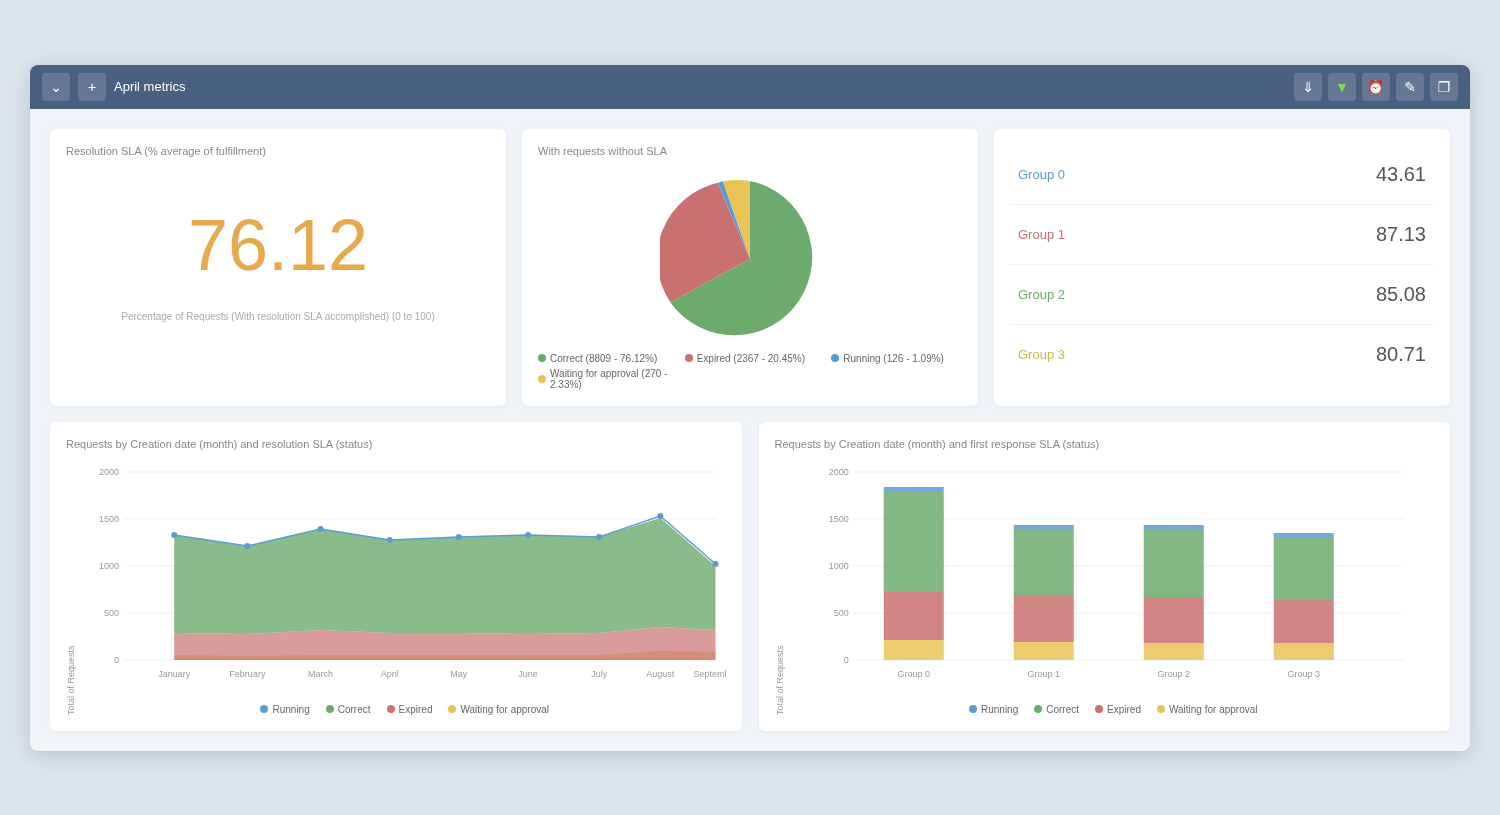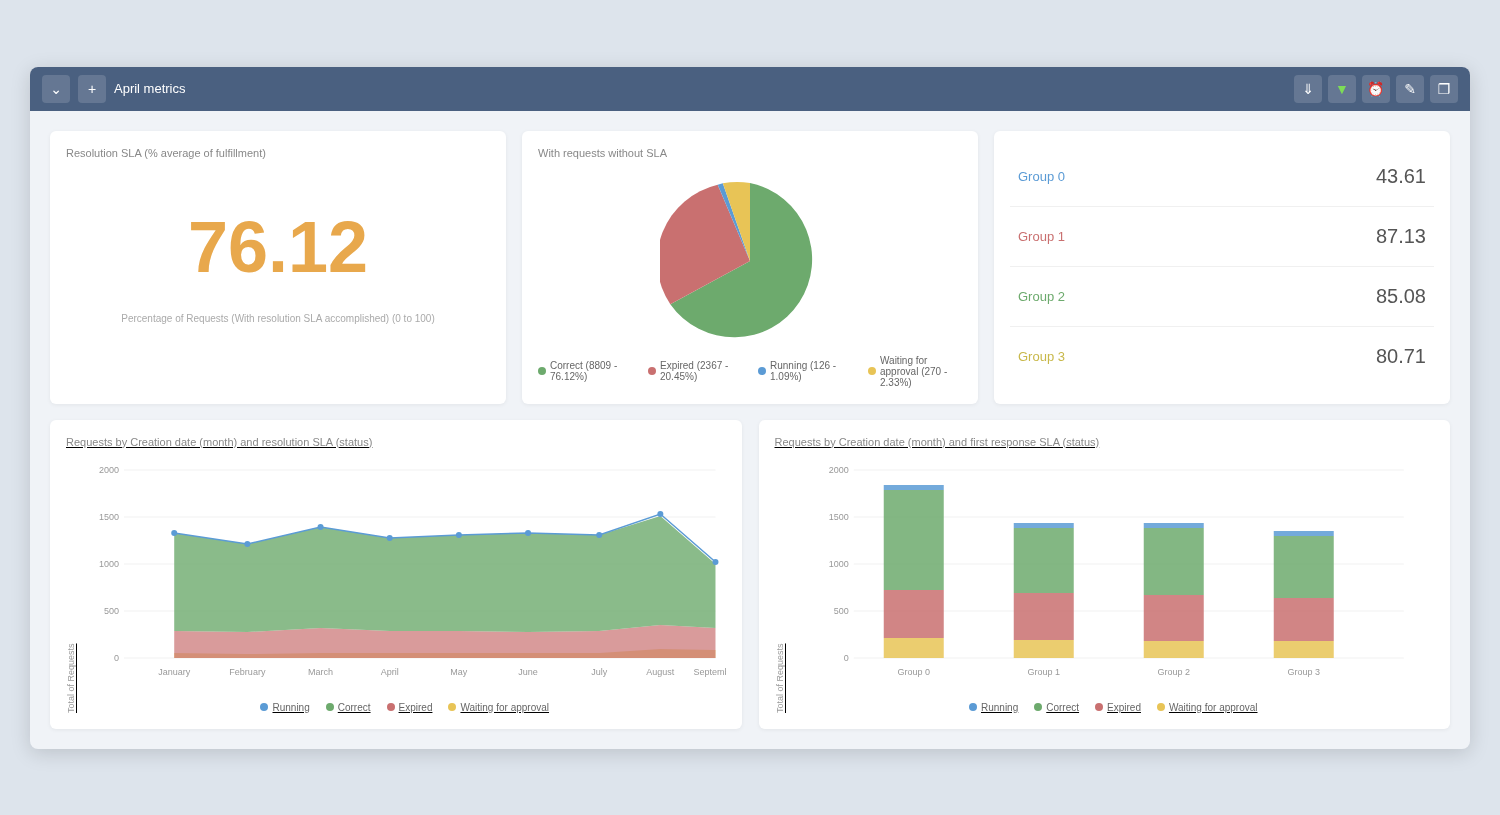--- a/index.html
+++ b/index.html
@@ -53,21 +53,20 @@
     }
     .top-row {
       display: grid;
       grid-template-columns: 1fr 1fr 1fr;
       gap: 16px;
     }
     .bottom-row {
       display: grid;
       grid-template-columns: 1fr 1fr;
       gap: 17px;
-      text-decoration: underline;
     }
     .card {
       background: #fff;
       border-radius: 6px;
       padding: 16px;
       box-shadow: 0 1px 4px rgba(0,0,0,0.06);
     }
     .card-title {
       font-size: 11px;
       color: #888;
@@ -76,21 +75,21 @@
     }
     
     .resolution-card {
       display: flex;
       flex-direction: column;
       align-items: center;
       min-height: 240px;
     }
     .big-number {
       font-size: 72px;
-      font-weight: 700;
+      font-weight: 400;
       color: #e8a84c;
       line-height: 1;
       margin: 40px 0 30px;
     }
     .big-number-subtitle {
       font-size: 10px;
       color: #aaa;
       text-align: center;
     }
     
@@ -101,21 +100,21 @@
       min-height: 240px;
     }
     .pie-wrapper {
       flex: 1;
       display: flex;
       align-items: center;
       justify-content: center;
     }
     .pie-legend {
       display: grid;
-      grid-template-columns: 1fr 1fr 1fr 1fr;
+      grid-template-columns: 1fr 1fr 1fr;
       gap: 4px 16px;
       font-size: 10px;
       color: #666;
       margin-top: 4px;
     }
     .legend-item {
       display: flex;
       align-items: center;
       gap: 4px;
     }

